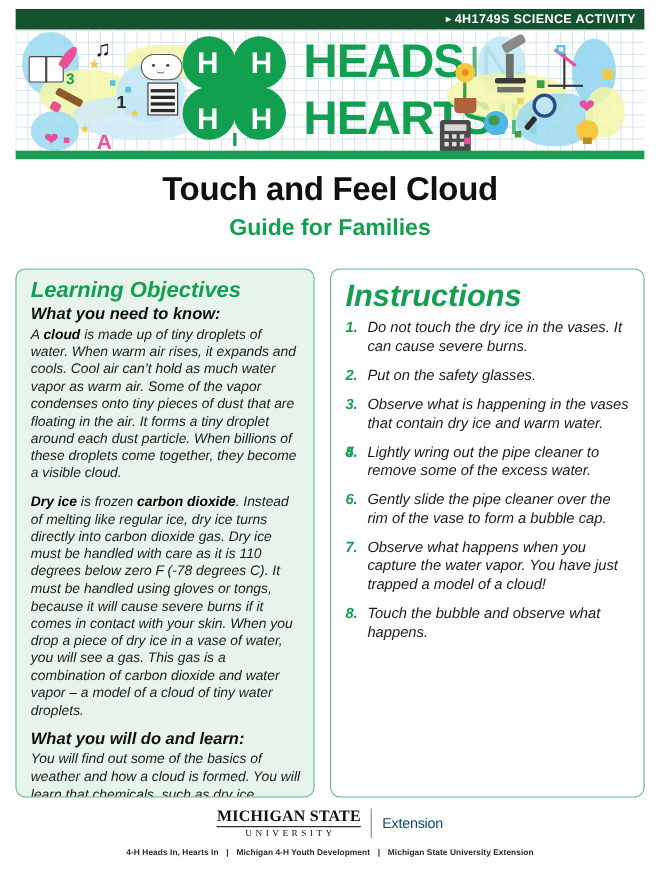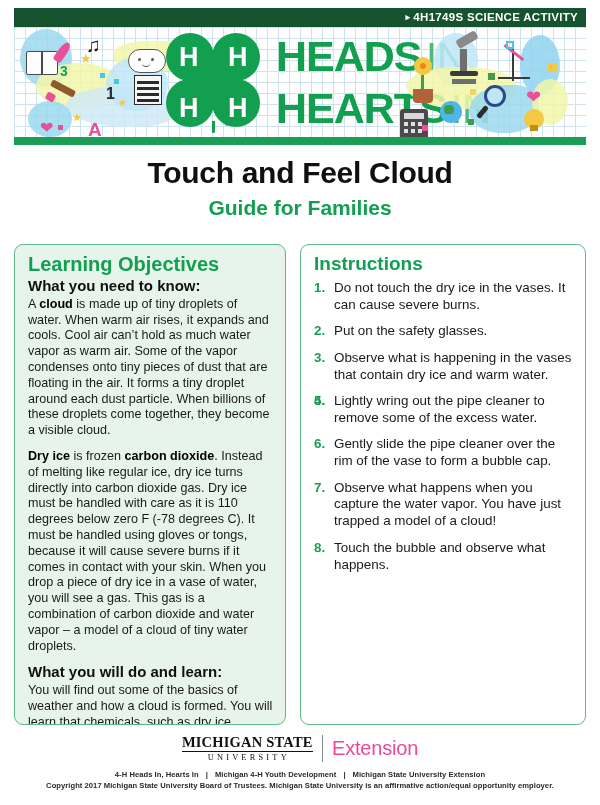--- a/index.html
+++ b/index.html
@@ -88,30 +88,30 @@
   }
   .doc-subtitle {
     position: absolute; left: 0; top: 196px; width: 600px; text-align: center;
     font-size: 21px; font-weight: bold; color: #12a050;
   }
 
   
   .panel {
     position: absolute; top: 244px; height: 481px;
     border: 1.6px solid #5bb98a; border-radius: 9px;
-    padding: 8px 12px 8px 13px; overflow: hidden;
+    padding: 8px 12px 8px 13px; overflow: hidden; font-style: italic;
   }
   .panel-left  { left: 14px;  width: 272px; background: #e7f4ec; }
   .panel-right { left: 300px; width: 286px; background: #ffffff; }
 
   .panel-h {
     color: #12a050; font-weight: bold; margin: 0 0 2px 0;
   }
   .panel-left .panel-h  { font-size: 20px; }
-  .panel-right .panel-h { font-size: 19px; margin-bottom: 5px; }
+  .panel-right .panel-h { font-size: 28px; margin-bottom: 5px; }
 
   .sub-h {
     font-size: 15px; font-weight: bold; color: #101010;
     margin: 0 0 2px 0; line-height: 1.12;
   }
   .body-p {
     font-size: 12.6px; color: #1a1a1a; line-height: 1.255;
     margin: 0 0 10px 0; text-align: left;
   }
   .body-p b { font-weight: bold; color: #000; }
@@ -138,21 +138,21 @@
     font-family: "Liberation Serif", serif; font-size: 14.5px; font-weight: bold;
     color: #111; letter-spacing: .2px; border-bottom: 1.4px solid #111;
     padding-bottom: 1px; display: block;
   }
   .msu-univ {
     font-family: "Liberation Serif", serif; font-size: 8.4px; color: #111;
     letter-spacing: 3.2px; display: block; margin-top: 2px; padding-left: 3px;
   }
   .msu-div { width: 1.4px; height: 27px; background: #888; }
   .msu-ext {
-    font-family: "Liberation Sans", sans-serif; font-size: 20px; color: #ec4899;
+    font-family: "Liberation Sans", sans-serif; font-size: 13px; color: #0c4a6e;
     letter-spacing: -.2px;
   }
 
   .fine1 {
     position: absolute; left: 0; top: 770px; width: 600px; text-align: center;
     font-size: 7.6px; color: #2a2a2a; font-weight: bold; letter-spacing: .05px;
   }
   .fine2 {
     position: absolute; left: 0; top: 781px; width: 600px; text-align: center;
     font-size: 7.6px; color: #2a2a2a; font-weight: bold; letter-spacing: .05px;
@@ -325,15 +325,14 @@
       <span class="msu-state">MICHIGAN STATE</span>
       <span class="msu-univ">UNIVERSITY</span>
     </div>
     <div class="msu-div"></div>
     <div class="msu-ext">Extension</div>
   </div>
 
   <div class="fine1">
     <span>4-H Heads In, Hearts In</span><span class="sep">|</span><span>Michigan 4-H Youth Development</span><span class="sep">|</span><span>Michigan State University Extension</span>
   </div>
-  <div class="fine2">Copyright 2017 Michigan State University Board of Trustees. Michigan State University is an affirmative action/equal opportunity employer.</div>
 
 </div>
 
 </body></html>

